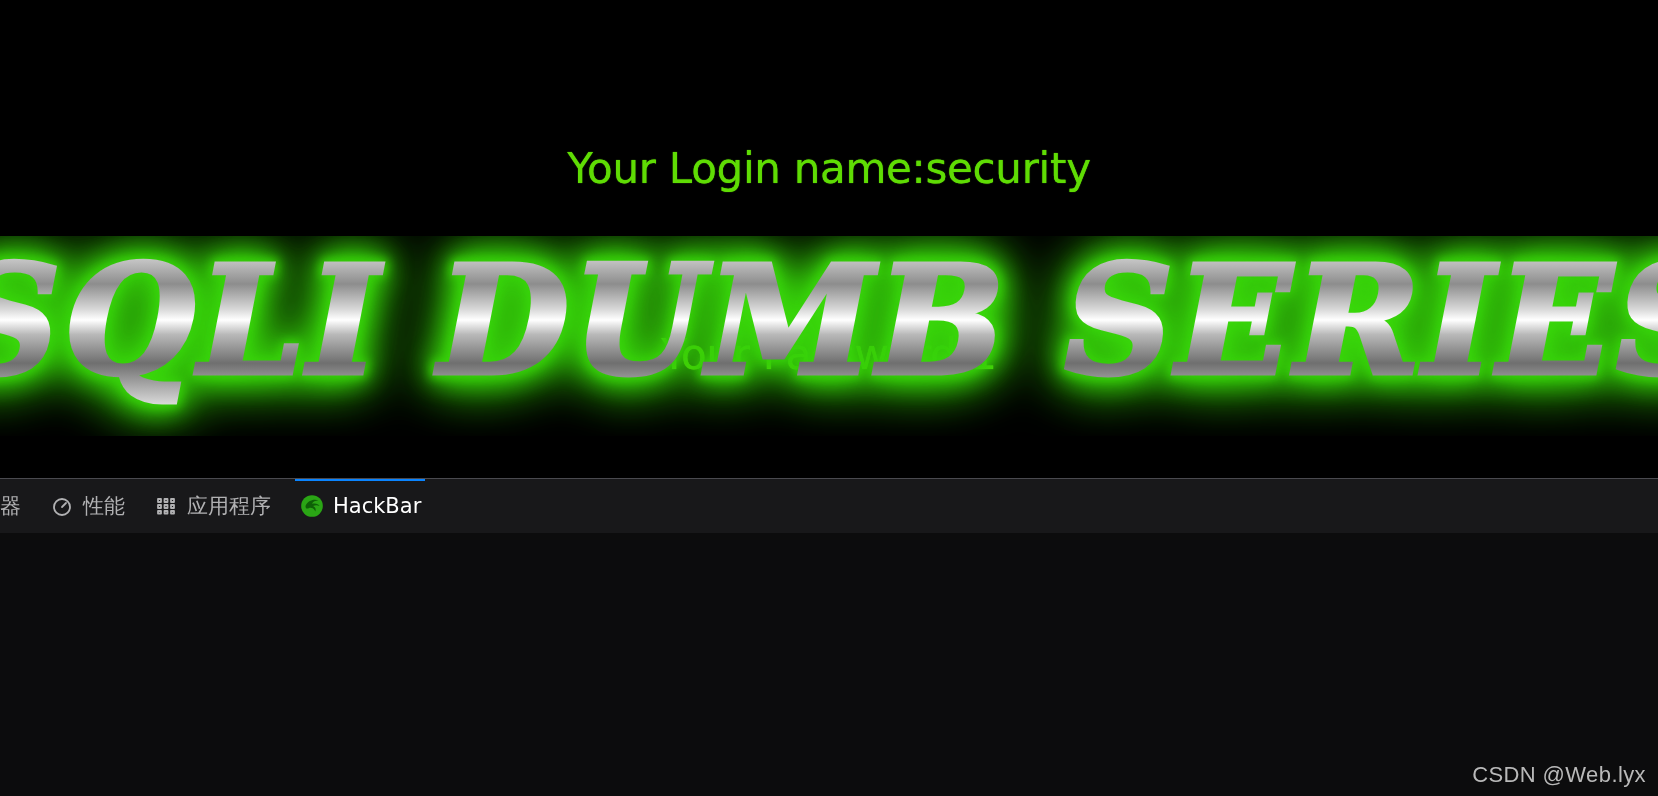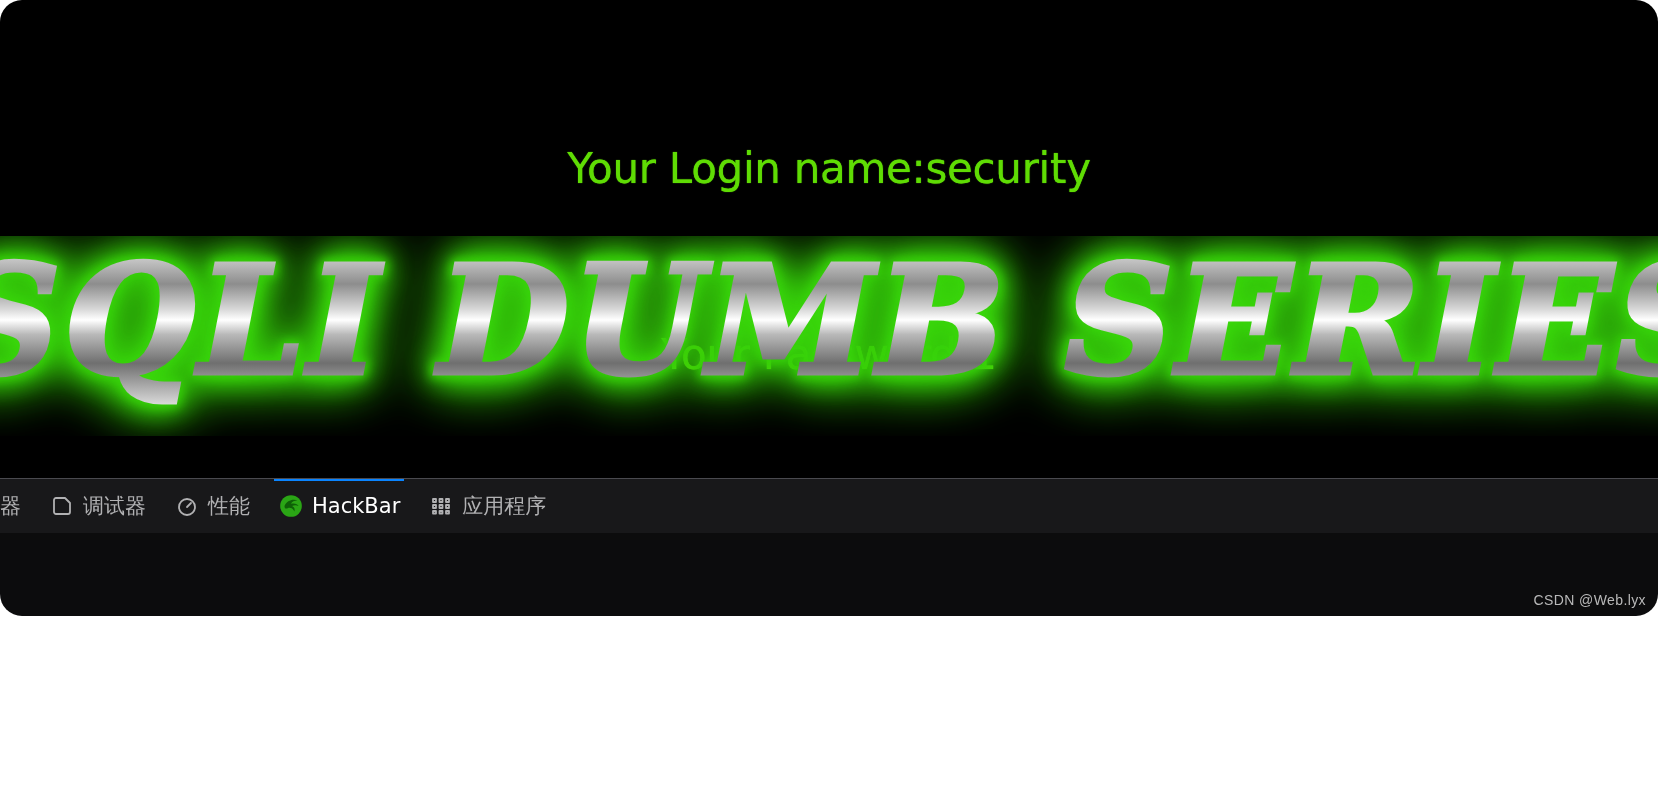--- a/index.html
+++ b/index.html
@@ -4,21 +4,21 @@
 <style>
   * { box-sizing: border-box; }
   html, body {
     margin: 0; padding: 0;
     width: 1658px; height: 796px;
     overflow: hidden;
     font-family: "Liberation Sans", sans-serif;
     background: #ffffff;
   }
 
-  #page { position: relative; width: 1658px; height: 616px; overflow: hidden; border-radius: 22px; }
+  #page { position: relative; width: 1658px; height: 796px; overflow: hidden; }
 
   
   .page-area {
     position: absolute; left: 0; top: 0;
     width: 1658px; height: 478px;
     background: #000000;
     overflow: hidden;
   }
   .login-info {
     position: absolute; left: 0; top: 14px;
@@ -109,21 +109,21 @@
   .dt-tab.active { color: #ffffff; }
   .dt-tab.active::after {
     content:""; position:absolute; left:10px; right:10px; top:0; height:3px;
     background: #0a84ff;
   }
 
   .watermark {
     position: absolute;
     right: 12px; bottom: 8px;
     color: #b9b9b9;
-    font-size: 14px;
+    font-size: 22px;
     font-family: "Liberation Sans", sans-serif;
     letter-spacing: 0.4px;
   }
 </style>
 </head>
 <body>
 
 <div id="page">
 
   <div class="page-area">
@@ -139,57 +139,49 @@
   </div>
 
   <div class="devtools">
     <div class="dt-toolbar" id="dt-tabbar">
         <div class="dt-tab first">
           <span>器</span>
         </div>
         <div class="dt-tab">
           <span class="ic">
             <svg width="24" height="24" viewBox="0 0 24 24" fill="none" stroke="#b1b1b3" stroke-width="1.8" stroke-linecap="round" stroke-linejoin="round">
-              <path d="M4 6a2 2 0 0 1 2-2h9l5 5v9a2 2 0 0 1-2 2H6a2 2 0 0 1-2-2z"></path>
-            </svg>
-          </span>
-          <span>调试器</span>
-        </div>
-        <div class="dt-tab">
-          <span class="ic">
-            <svg width="24" height="24" viewBox="0 0 24 24" fill="none" stroke="#b1b1b3" stroke-width="1.8" stroke-linecap="round" stroke-linejoin="round">
               <circle cx="12" cy="13" r="8"></circle>
               <path d="M12 13l4-4"></path>
             </svg>
           </span>
           <span>性能</span>
-        </div>
-        <div class="dt-tab active">
-          <span class="ic">
-            <svg width="26" height="26" viewBox="0 0 24 24">
-              <circle cx="12" cy="12" r="10" fill="#2aa515"></circle>
-              <path d="M6 12c2-5 8-7 12-5-3 0-5 1-6 3 3-1 6 0 7 2-2-1-4-1-6 0 2 1 3 3 2 5-1-3-4-4-6-3-2 1-3 0-3-2z" fill="#0e5f07"></path>
-            </svg>
-          </span>
-          <span>HackBar</span>
         </div>
         <div class="dt-tab">
           <span class="ic">
             <svg width="24" height="24" viewBox="0 0 24 24" fill="none" stroke="#b1b1b3" stroke-width="1.8" stroke-linecap="round" stroke-linejoin="round">
               <rect x="4" y="5" width="3" height="3"></rect>
               <rect x="10.5" y="5" width="3" height="3"></rect>
               <rect x="17" y="5" width="3" height="3"></rect>
               <rect x="4" y="11" width="3" height="3"></rect>
               <rect x="10.5" y="11" width="3" height="3"></rect>
               <rect x="17" y="11" width="3" height="3"></rect>
               <rect x="4" y="17" width="3" height="2.5"></rect>
               <rect x="10.5" y="17" width="3" height="2.5"></rect>
               <rect x="17" y="17" width="3" height="2.5"></rect>
             </svg>
           </span>
           <span>应用程序</span>
         </div>
+        <div class="dt-tab active">
+          <span class="ic">
+            <svg width="26" height="26" viewBox="0 0 24 24">
+              <circle cx="12" cy="12" r="10" fill="#2aa515"></circle>
+              <path d="M6 12c2-5 8-7 12-5-3 0-5 1-6 3 3-1 6 0 7 2-2-1-4-1-6 0 2 1 3 3 2 5-1-3-4-4-6-3-2 1-3 0-3-2z" fill="#0e5f07"></path>
+            </svg>
+          </span>
+          <span>HackBar</span>
+        </div>
       </div>
 
   </div>
 
   <div class="watermark">CSDN @Web.lyx</div>
 </div>
 
 </body></html>

